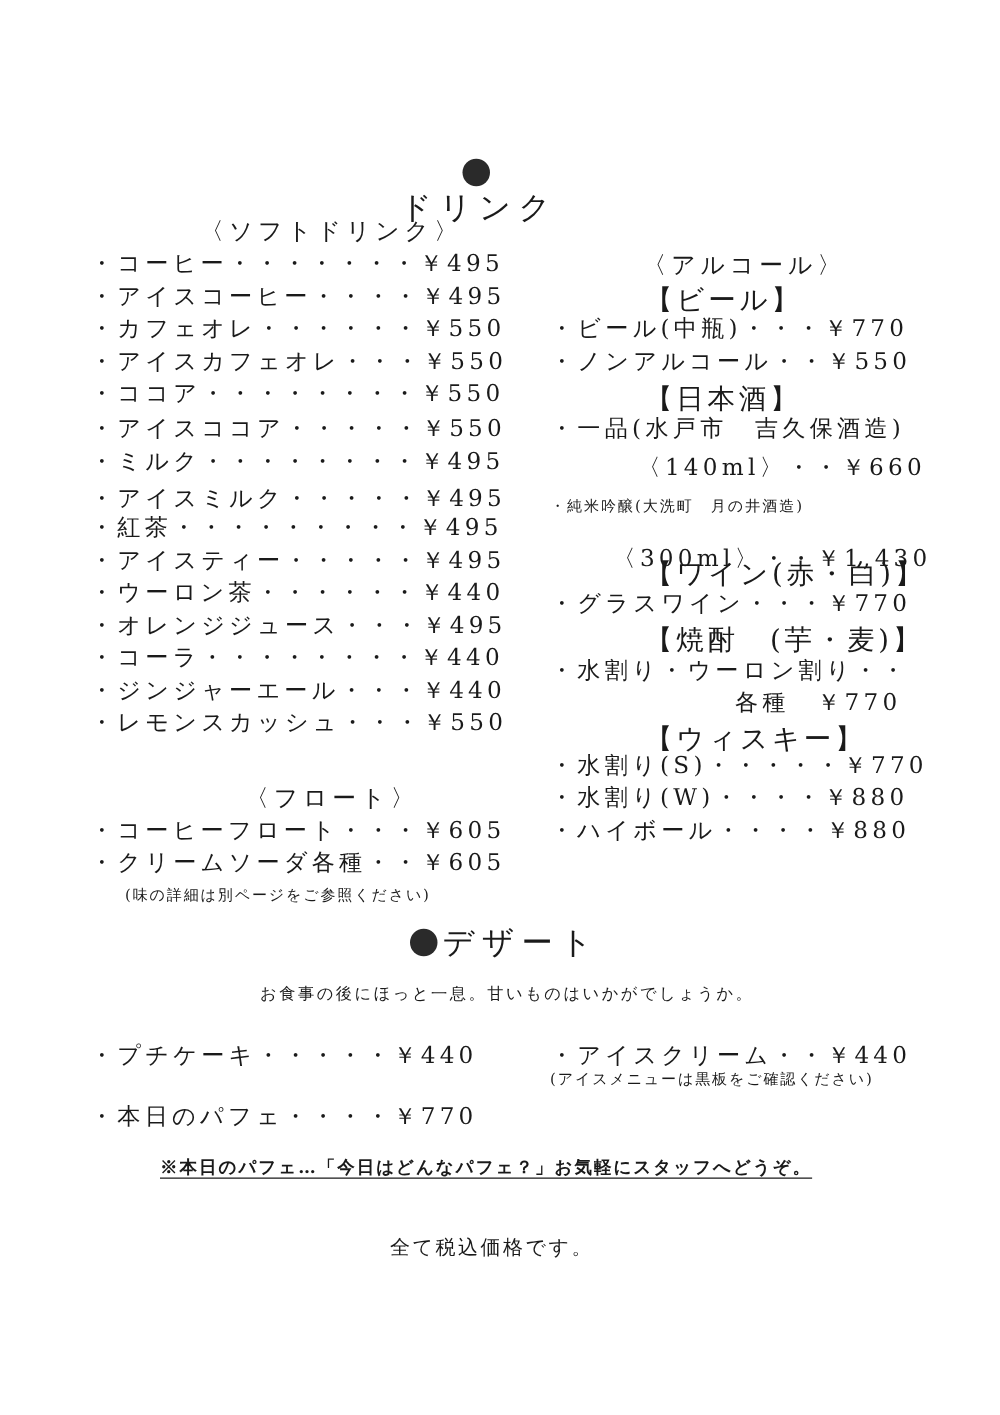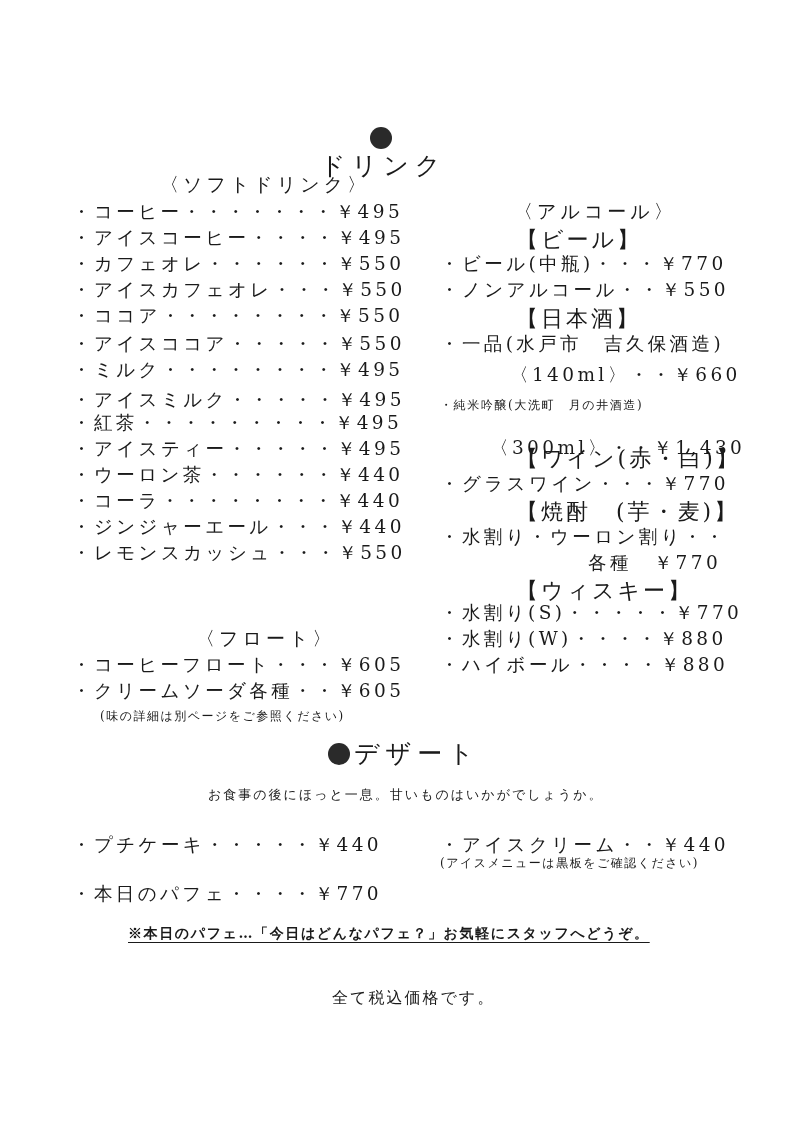--- a/index.html
+++ b/index.html
@@ -32,21 +32,21 @@
   }
   .note { font-size: 12px; letter-spacing: 1.5px; }
   .tagline { font-size: 13px; letter-spacing: 2px; }
   .underline-note {
     font-size: 14px;
     letter-spacing: 1.6px;
     text-decoration: underline;
     text-underline-offset: 4px;
     font-weight: bold;
   }
-  .footer { font-size: 16px; letter-spacing: 2px; margin-left: 20px; }
+  .footer { font-size: 16px; letter-spacing: 2px; }
 </style>
 </head>
 <body>
 
 <div class="abs section-title" style="left:320px; top:127px;flex-direction:column;">
   <span class="bullet-dot"></span>
   <span>ドリンク</span>
 </div>
 
 <div class="abs subhead" style="left:160px; top:172px;">〈ソフトドリンク〉</div>
@@ -56,20 +56,21 @@
   <div class="item">・アイスコーヒー・・・・￥495</div>
   <div class="item">・カフェオレ・・・・・・￥550</div>
   <div class="item">・アイスカフェオレ・・・￥550</div>
   <div class="item">・ココア・・・・・・・・￥550</div>
   <div class="item" style="margin-top:2px;">・アイスココア・・・・・￥550</div>
   <div class="item" style="margin-top:0;">・ミルク・・・・・・・・￥495</div>
   <div class="item" style="margin-top:4px;">・アイスミルク・・・・・￥495</div>
   <div class="item" style="margin-top:-3px;">・紅茶・・・・・・・・・￥495</div>
   <div class="item">・アイスティー・・・・・￥495</div>
   <div class="item">・ウーロン茶・・・・・・￥440</div>
+  <div class="item">・オレンジジュース・・・￥495</div>
   <div class="item">・コーラ・・・・・・・・￥440</div>
   <div class="item">・ジンジャーエール・・・￥440</div>
   <div class="item">・レモンスカッシュ・・・￥550</div>
 </div>
 
 <div class="abs subhead" style="left:196px; top:626px;">〈フロート〉</div>
 <div class="abs" style="left:72px; top:652px;">
   <div class="item">・コーヒーフロート・・・￥605</div>
   <div class="item">・クリームソーダ各種・・￥605</div>
 </div>

